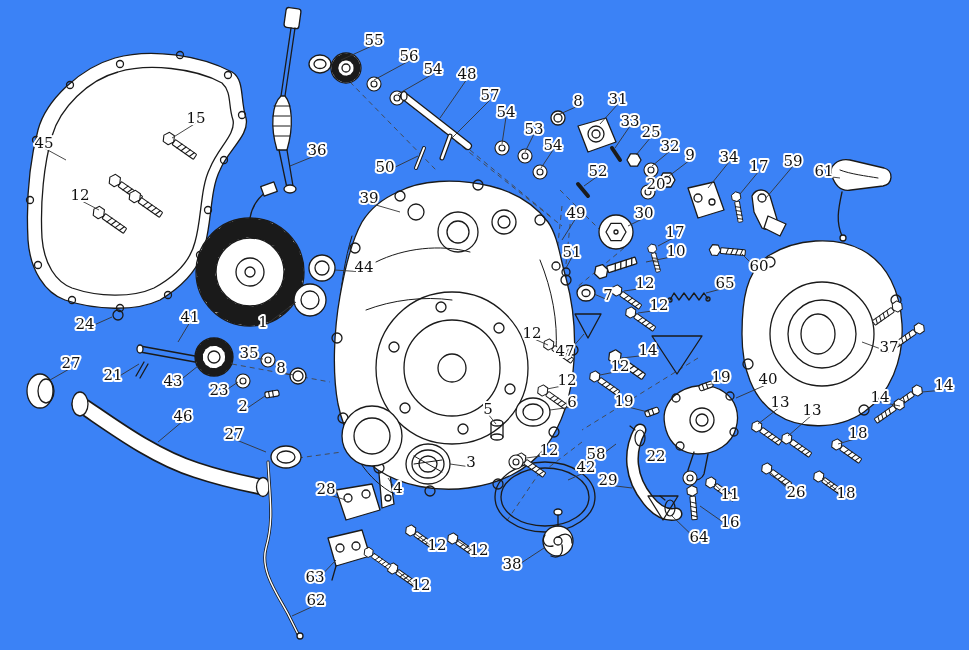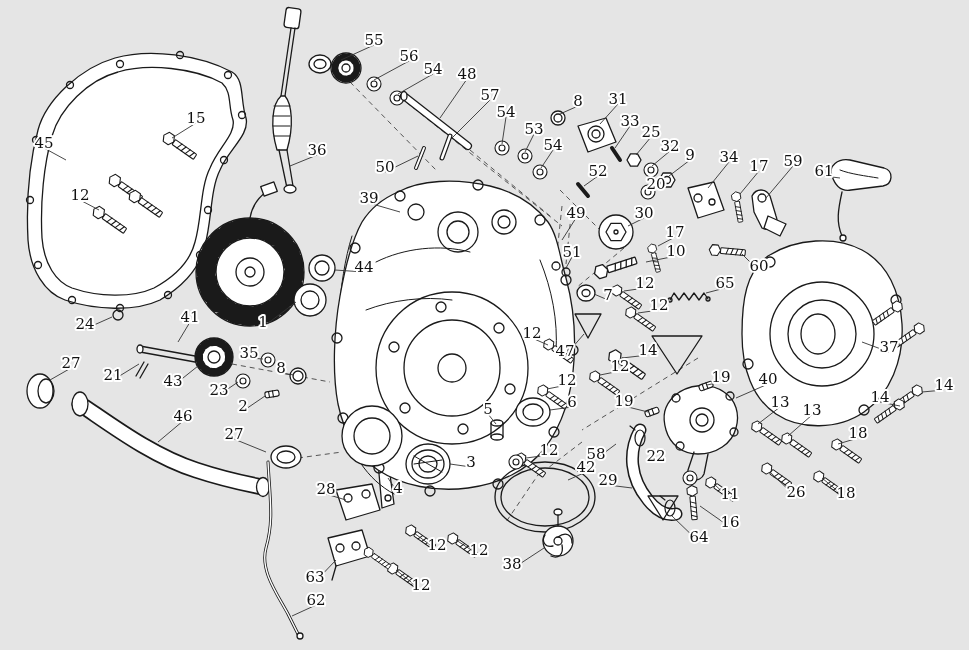--- a/index.html
+++ b/index.html
@@ -1,16 +1,16 @@
 <!DOCTYPE html>
 <html><head>
 <meta charset="utf-8">
 <style>
   html,body{margin:0;padding:0;background:#fff;}
-  .stage{position:relative;width:969px;height:650px;background:#e5e5e5;overflow:hidden;
+  .stage{position:relative;width:969px;height:650px;background:#3b82f6;overflow:hidden;
          font-family:"DejaVu Serif", serif;}
   svg{position:absolute;left:0;top:0;shape-rendering:geometricPrecision;}
   .part{stroke:#1a1a1a;stroke-width:1.3;fill:none;stroke-linecap:round;stroke-linejoin:round;}
   .part .solid{fill:#ffffff;}
   .thin{stroke-width:1;}
   .dash line, .dash path{stroke:#444;stroke-width:0.9;stroke-dasharray:5 4;fill:none;}
   .leader{stroke:#333;stroke-width:0.9;}
   .callout{font:15px "DejaVu Serif", serif;fill:#111;text-anchor:middle;dominant-baseline:middle;
            paint-order:stroke;stroke:#ffffff;stroke-width:4px;stroke-linejoin:round;}
 </style>

